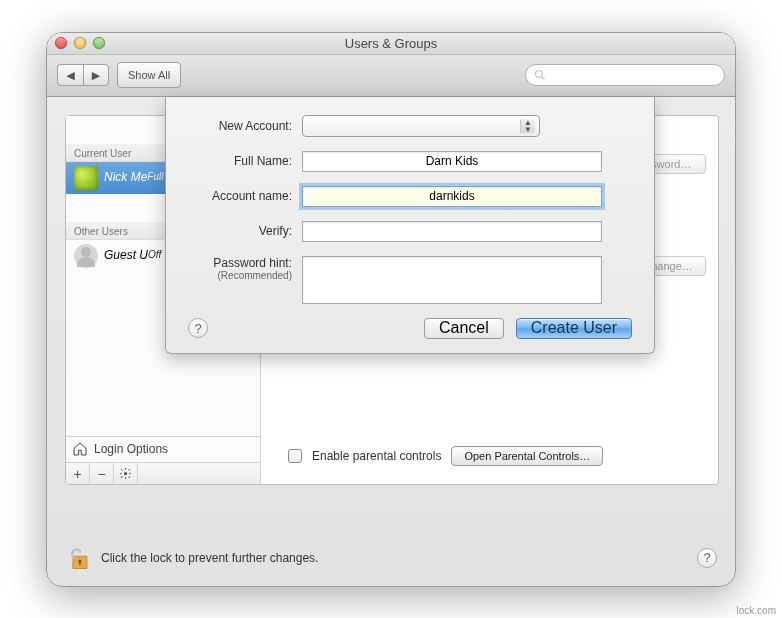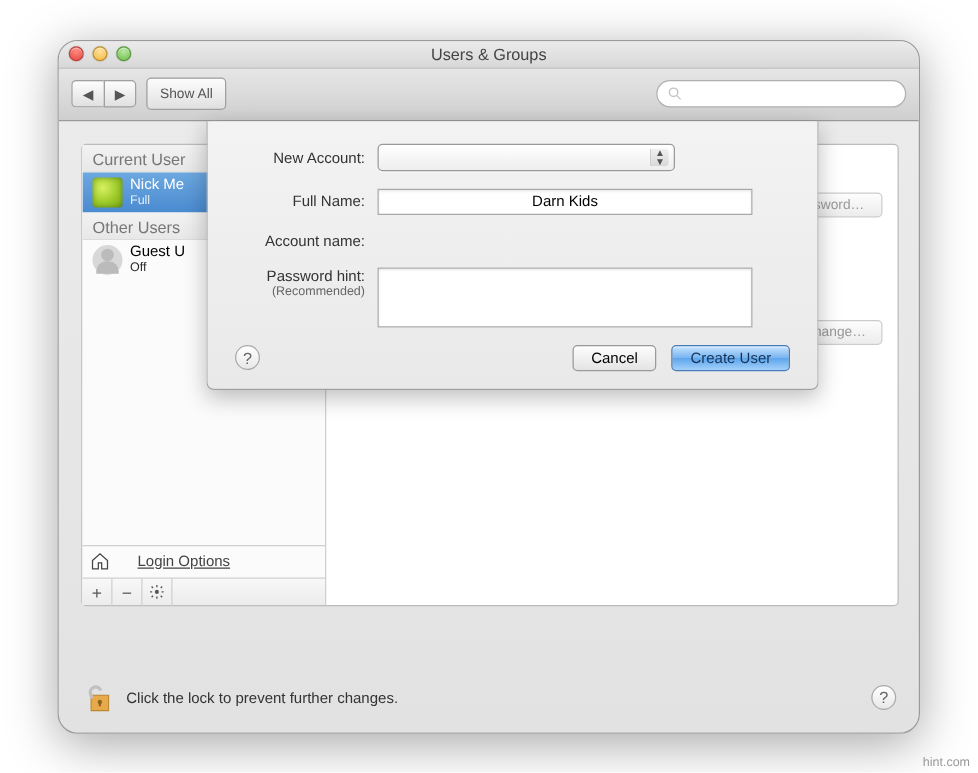--- a/index.html
+++ b/index.html
@@ -19,32 +19,32 @@
     .nav-fwd { width: 26px; border-radius: 0 4px 4px 0; }
     .showall { padding: 12px 10px; }
     .spacer { flex: 1; }
     .search { width: 200px; height: 22px; border: 1px solid #b0b0b0; border-radius: 11px; background: #fff; display: flex; align-items: center; padding: 0 8px; }
     .search svg { width: 12px; height: 12px; opacity: 0.5; margin-right: 4px; }
     .search input { border: none; outline: none; flex: 1; font-size: 11px; }
     .content { position: absolute; top: 64px; left: 0; right: 0; bottom: 0; padding: 18px; }
     .panel { width: 654px; height: 370px; background: #fff; border: 1px solid #bcbcbc; border-radius: 4px; position: relative; display: flex; }
     .sidebar { width: 195px; border-right: 1px solid #d0d0d0; display: flex; flex-direction: column; background: #fbfbfb; }
     .sidebar-list { flex: 1; overflow: hidden; }
-    .sect-hdr { font-size: 13px; color: #777; padding: 4px 8px 2px; background: linear-gradient(#f2f2f2,#e8e8e8); border-bottom: 1px solid #dcdcdc; }
+    .sect-hdr { font-size: 10px; color: #777; padding: 4px 8px 2px; background: linear-gradient(#f2f2f2,#e8e8e8); border-bottom: 1px solid #dcdcdc; margin-top: 28px; }
     .user-row { display: flex; align-items: center; gap: 6px; padding: 4px 8px; height: 32px; }
     .user-row.selected { background: linear-gradient(#6ca8e0, #4a8ad0); color: #fff; }
     .avatar { width: 24px; height: 24px; border-radius: 3px; flex-shrink: 0; }
     .avatar.green-av { background: radial-gradient(circle at 35% 35%, #d8f060, #9ac928 55%, #7aa518); box-shadow: inset 0 0 4px rgba(0,0,0,0.3); }
     .avatar.gray-av { background: #d8d8d8; border-radius: 50%; position: relative; }
     .avatar.gray-av::before { content:""; position:absolute; width:10px; height:10px; background:#bbb; border-radius:50%; top:3px; left:7px; }
     .avatar.gray-av::after { content:""; position:absolute; width:18px; height:10px; background:#bbb; border-radius:8px 8px 0 0; bottom:1px; left:3px; }
-    .uinfo { display: flex; flex-direction: column; line-height: 1.1; }
+    .uinfo { display: flex; flex-direction: row; line-height: 1.1; font-style: italic; }
     .uname { font-size: 12px; font-weight: 500; }
     .urole { font-size: 10px; opacity: 0.85; }
-    .login-opts { height: 26px; border-top: 1px solid #d0d0d0; display: flex; align-items: center; gap: 22px; padding: 0 6px; font-size: 12px; color: #444; text-decoration: underline; }
+    .login-opts { height: 26px; border-top: 1px solid #d0d0d0; display: flex; align-items: center; gap: 6px; padding: 0 6px; font-size: 12px; color: #444; }
     .home-icon { width: 16px; height: 16px; }
     .sb-footer { height: 22px; border-top: 1px solid #d0d0d0; display: flex; background: linear-gradient(#f8f8f8,#ececec); }
     .sqbtn { width: 24px; height: 22px; border-right: 1px solid #d0d0d0; display: flex; align-items: center; justify-content: center; font-size: 14px; color: #555; }
     .main-area { flex: 1; padding: 18px; position: relative; color: #555; }
     .ghost-btn { position: absolute; height: 20px; border: 1px solid #ccc; border-radius: 4px; background: linear-gradient(#fdfdfd,#ececec); font-size: 11px; color: #999; display:flex; align-items:center; justify-content:center; }
     .parental-row { position: absolute; bottom: 18px; left: 222px; display: flex; align-items: center; gap: 10px; font-size: 12px; color: #333; }
     .checkbox { width: 14px; height: 14px; border: 1px solid #888; border-radius: 3px; box-shadow: inset 0 1px 0 #fff; background: linear-gradient(#fff,#eee); }
     .aqua-btn { height: 20px; padding: 0 12px; border: 1px solid #9a9a9a; border-radius: 4px; background: linear-gradient(#fdfdfd,#e4e4e4); font-size: 11px; color: #222; display:flex; align-items:center; }
     .lock-row { position: absolute; bottom: 14px; left: 18px; right: 18px; display: flex; align-items: center; gap: 8px; font-size: 12px; color: #333; }
     .lock-icon { width: 28px; height: 28px; }
@@ -56,21 +56,21 @@
     .form-label .sub { font-size: 10px; color: #666; display:block; }
     .popup { flex: 1; max-width: 238px; height: 22px; border: 1px solid #9a9a9a; border-radius: 4px; background: linear-gradient(#fff,#eee); display:flex; align-items:center; padding: 0 20px 0 8px; font-size: 12px; position: relative; box-shadow: 0 1px 0 rgba(255,255,255,0.6); }
     .popup::after { content:""; position:absolute; right:4px; top:3px; width:14px; height:14px; background: linear-gradient(#f0f0f0,#d8d8d8); border-left: 1px solid #ccc; border-radius: 0 3px 3px 0; }
     .popup .arrows { position:absolute; right:7px; top:3px; font-size:8px; line-height:7px; color:#555; z-index:1; }
     .text-input { flex: 1; max-width: 300px; height: 21px; border: 1px solid #a8a8a8; border-radius: 0; background: #fff; padding: 0 5px; font-size: 12px; outline: none; box-shadow: inset 0 1px 2px rgba(0,0,0,0.1); text-align: center; }
     .text-input.focused { border: 1px solid #6fa8dc; box-shadow: 0 0 0 3px rgba(110,170,230,0.55), inset 0 1px 2px rgba(0,0,0,0.1); background: #fffde8; }
     .hint-area { height: 48px; resize: none; }
     .key-btn { width: 22px; height: 22px; margin-left: 6px; border: 1px solid #9a9a9a; border-radius: 4px; background: linear-gradient(#fff,#e6e6e6); display:flex; align-items:center; justify-content:center; }
     .sheet-footer { display: flex; align-items: center; margin-top: 8px; }
     .sheet-footer .spacer { flex: 1; }
-    .btn { height: 21px; padding: 0 14px; border: 1px solid #9a9a9a; border-radius: 4px; font-size: 12px; display:flex; align-items:center; box-shadow: inset 0 1px 0 rgba(255,255,255,0.6); }
+    .btn { height: 21px; padding: 0 14px; border: 1px solid #9a9a9a; border-radius: 4px; font-size: 16px; display:flex; align-items:center; box-shadow: inset 0 1px 0 rgba(255,255,255,0.6); }
     .btn.normal { background: linear-gradient(#fdfdfd,#e4e4e4); }
     .btn.default { background: linear-gradient(#c7e3ff,#79b5f0 48%,#5fa6ec 52%,#a3d0fa); border-color: #4a7db8; color: #14345a; font-weight: 500; }
     .watermark { position: absolute; bottom: 2px; right: 6px; font-size: 10px; color: #999; font-family: Arial; }
   </style>
 </head>
 <body>
 
 <div class="window">
   <div class="titlebar">
     <div class="traffic">
@@ -136,20 +136,25 @@
         </div>
       </div>
       <div class="main-area">
         <div class="ghost-btn" style="top:38px; right:12px; width:130px;">
             <span>Change Password…</span>
           </div>
         <div class="ghost-btn" style="top:140px; right:12px; width:76px;">
             <span>Change…</span>
           </div>
       </div>
+      <div class="parental-row">
+        <div class="checkbox"></div>
+        <span>Enable parental controls</span>
+        <div class="aqua-btn">Open Parental Controls…</div>
+      </div>
     </div>
     <div class="lock-row">
       <svg class="lock-icon" viewBox="0 0 32 32">
         <path d="M9 14 h16 v14 h-16 z" fill="#e8a94a" stroke="#bb8830"></path>
         <path d="M12 14 v-4 a5 5 0 0 1 10 0" fill="none" stroke="#c0c0c0" stroke-width="3" transform="rotate(-20 17 10) translate(-4 0)"></path>
         <circle cx="17" cy="20" r="2" fill="#8a6520"></circle>
         <rect x="16" y="20" width="2" height="4" fill="#8a6520"></rect>
       </svg>
       <span>Click the lock to prevent further changes.</span>
       <div class="spacer"></div>
@@ -163,30 +168,35 @@
       <div class="popup">
         <span class="arrows">▲<br>▼</span>
       </div>
     </div>
     <div class="form-row">
       <div class="form-label">Full Name:</div>
       <input class="text-input" type="text" value="Darn Kids" style="">
     </div>
     <div class="form-row">
       <div class="form-label">Account name:</div>
+      <input class="text-input focused" type="text" value="darnkids" style="">
+    </div>
+    <div class="form-row">
+      <div class="form-label">Verify:</div>
+      <input class="text-input" type="password" value="" style="">
     </div>
     <div class="form-row" style="align-items:flex-start">
       <div class="form-label double">
         <span>Password hint:</span>
         <span class="sub">(Recommended)</span>
       </div>
       <textarea class="text-input hint-area" style=""></textarea>
     </div>
     <div class="sheet-footer">
       <div class="help-btn">?</div>
       <div class="spacer"></div>
       <div class="btn normal">Cancel</div>
       <div style="width:12px"></div>
       <div class="btn default">Create User</div>
     </div>
   </div>
 </div>
-<div class="watermark">hint.com</div>
+<div class="watermark">lock.com</div>
 
 </body></html>

